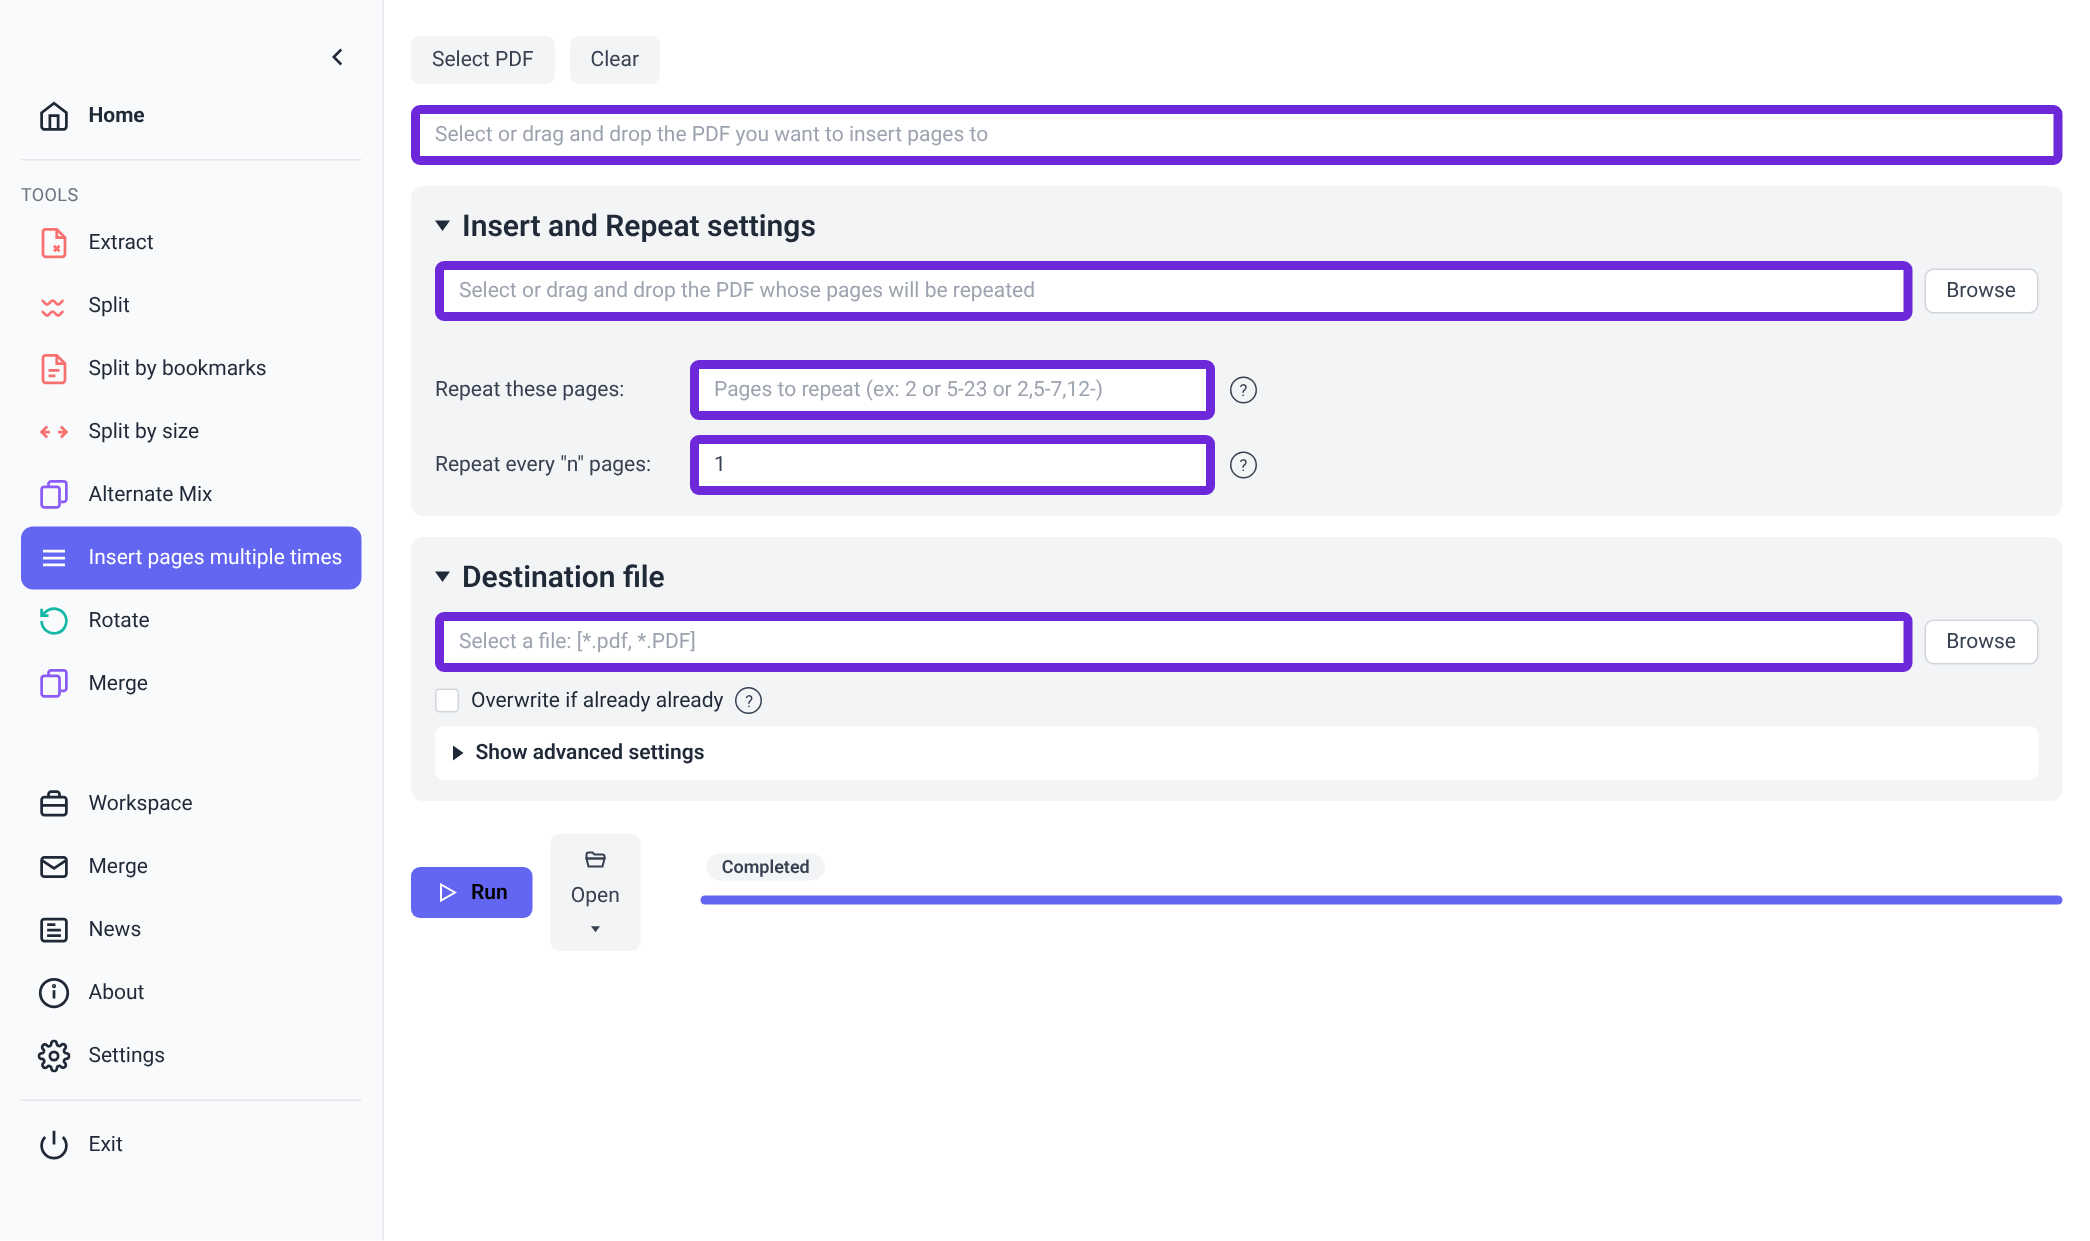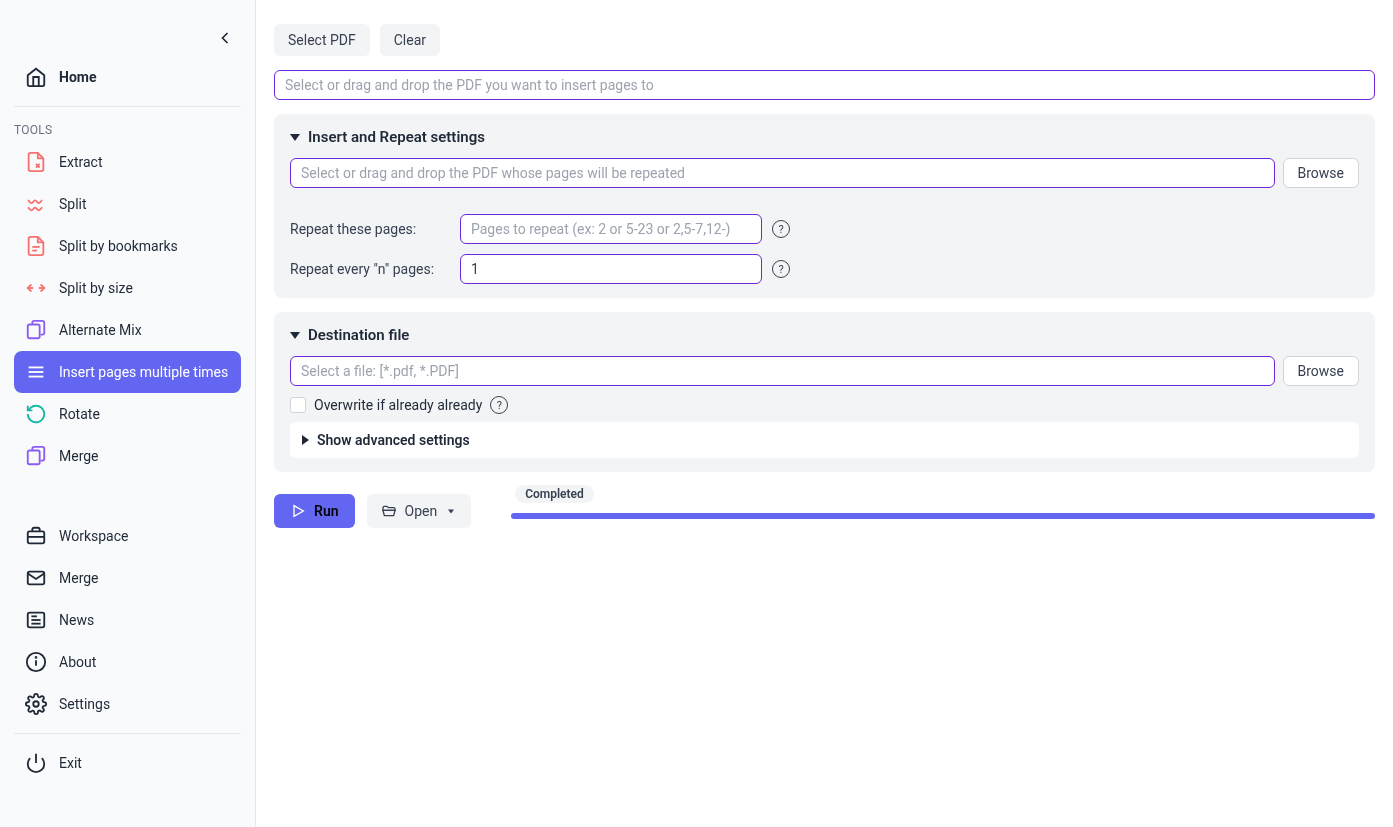--- a/index.html
+++ b/index.html
@@ -19,41 +19,41 @@
 .section-label { font-size: 12px; color: #6b7280; padding: 8px 14px 4px; letter-spacing: 0.02em; }
 .black-icon svg { stroke: #1f2937; }
 .pink-icon svg { stroke: #f87171; }
 .purple-icon svg { stroke: #8b5cf6; }
 .teal-icon svg { stroke: #14b8a6; }
 .main { flex: 1; padding: 24px 18px 0 18px; overflow-y: auto; }
 .toolbar { display: flex; gap: 10px; margin-bottom: 14px; }
 .btn { background: #f3f4f6; border: none; border-radius: 6px; padding: 8px 14px; font-size: 14px; color: #374151; cursor: pointer; font-family: inherit; }
 .btn-primary { background: #6366f1; color: #000000; display: inline-flex; align-items: center; gap: 8px; font-weight: 600; padding: 9px 16px; }
 .btn-white { background: #fff; border: 1px solid #d1d5db; padding: 6px 14px; }
-.btn-open { display: inline-flex; align-items: center; gap: 8px; padding: 9px 14px; }
-.input-text { width: 100%; border: 1px solid #6d28d9; border-radius: 6px; padding: 6px 10px; font-size: 14px; font-family: inherit; color: #374151; background: #fff; }
+.btn-open { display: inline-flex; align-items: center; gap: 8px; padding: 9px 14px; flex-direction: column; }
+.input-text { width: 100%; border: 6px solid #6d28d9; border-radius: 6px; padding: 6px 10px; font-size: 14px; font-family: inherit; color: #374151; background: #fff; }
 .input-text::placeholder { color: #9ca3af; }
 .panel { background: #f3f4f6; border-radius: 8px; padding: 14px 16px; margin-top: 14px; }
 .panel-header { display: flex; align-items: center; gap: 8px; margin-bottom: 12px; cursor: pointer; }
 .panel-header .tri { width: 0; height: 0; border-left: 5px solid transparent; border-right: 5px solid transparent; border-top: 7px solid #1f2937; }
 .panel-header .tri.right { border-top: 5px solid transparent; border-bottom: 5px solid transparent; border-left: 7px solid #1f2937; border-right: none; width: 0; height: 0; }
-.panel-title { font-weight: 600; font-size: 15px; }
+.panel-title { font-weight: 600; font-size: 20px; }
 .field-row { display: flex; align-items: center; gap: 10px; margin-bottom: 10px; }
 .field-row.browse-row { gap: 8px; }
 .field-label { font-size: 14px; color: #374151; min-width: 160px; }
 .help-icon { width: 18px; height: 18px; border: 1.5px solid #374151; border-radius: 50%; display: inline-flex; align-items: center; justify-content: center; font-size: 11px; color: #374151; cursor: pointer; flex-shrink: 0; }
 .advset { background: #fff; border-radius: 6px; padding: 10px 12px; margin-top: 8px; }
 .checkbox-row { display: flex; align-items: center; gap: 8px; margin-top: 8px; }
 .checkbox { width: 16px; height: 16px; border: 1.5px solid #d1d5db; border-radius: 3px; background: #fff; cursor: pointer; }
 .action-row { display: flex; align-items: center; gap: 12px; margin-top: 22px; }
 .progress-area { flex: 1; position: relative; margin-left: 28px; }
 .progress-label { position: absolute; top: -18px; left: 4px; background: #f3f4f6; border-radius: 10px; padding: 2px 10px; font-size: 12px; font-weight: 600; color: #374151; }
 .progress-bar { height: 6px; background: #6366f1; border-radius: 3px; width: 100%; margin-top: 10px; }
 .input-flex { flex: 1; }
-.input-med { width: 302px; }
+.input-med { width: 350px; }
 </style>
 </head>
 <body>
 
 <div class="app">
   <aside class="sidebar">
     <div class="collapse-btn">
       <svg viewBox="0 0 24 24">
           <polyline points="15 18 9 12 15 6"></polyline>
         </svg>

